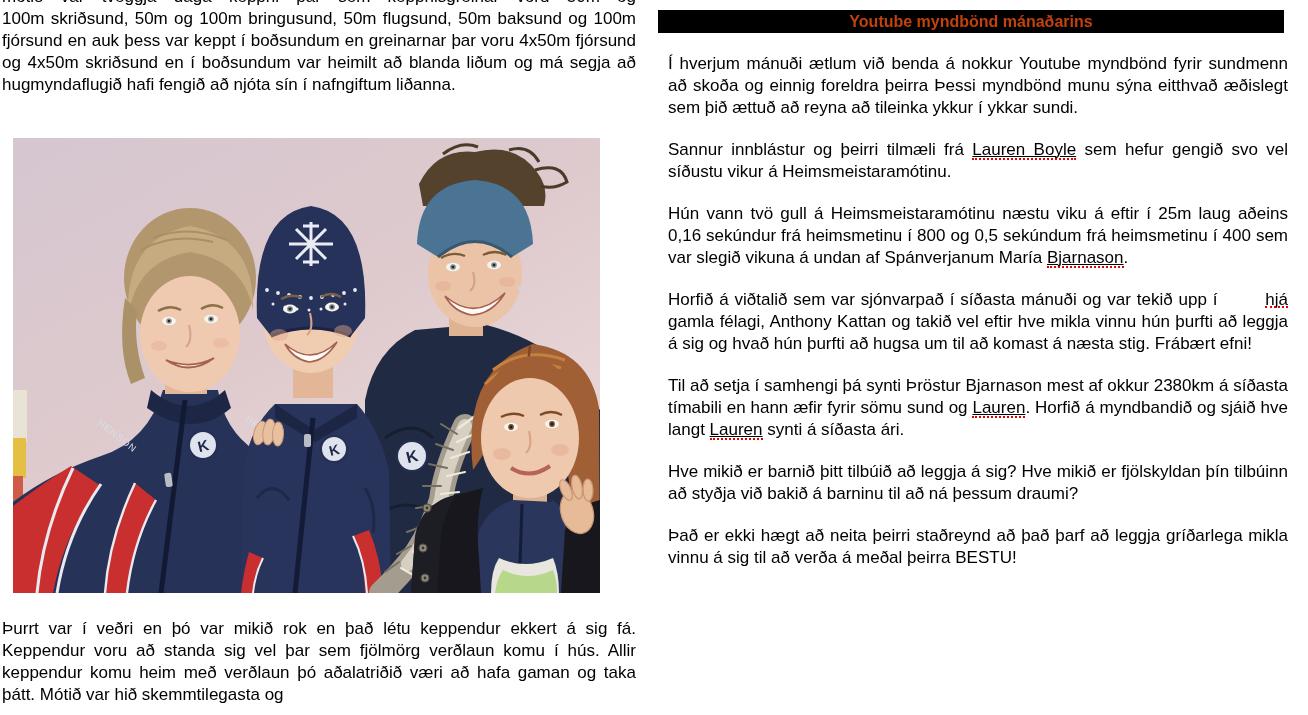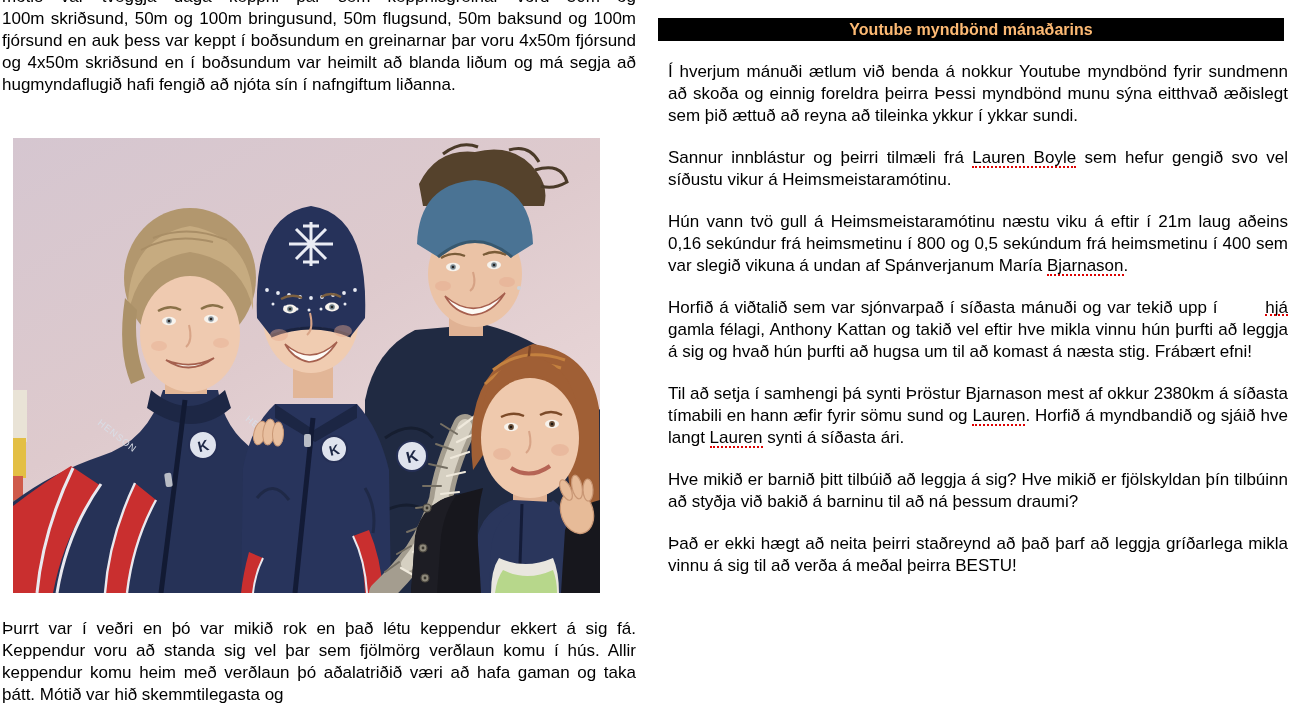--- a/index.html
+++ b/index.html
@@ -12,26 +12,26 @@
   .clip-line{font-size:17px;line-height:22px;text-align:justify;text-align-last:justify;
              white-space:nowrap;overflow:hidden;}
 
   .col-left-top{position:absolute;left:2px;top:-14px;width:634px;}
   .col-left-bottom{position:absolute;left:2px;top:618px;width:634px;}
 
   .photo-wrap{position:absolute;left:13px;top:138px;width:587px;height:455px;}
   .photo-wrap svg{display:block;width:100%;height:100%;}
 
   .col-right{position:absolute;left:658px;top:10px;width:630px;}
-  .yt-header{background:#000;color:#fdba74;width:626px;height:23px;line-height:23px;
-             text-align:center;font-weight:bold;font-size:16px;margin-top:8px;}
+  .yt-header{background:#000;color:#c2410c;width:626px;height:23px;line-height:23px;
+             text-align:center;font-weight:bold;font-size:16px;}
   .col-right .para{margin:20px 0 0 10px;width:620px;}
 
   
-  .u-sq{position:relative;text-decoration-thickness:1px;}
+  .u-sq{position:relative;text-decoration:underline;text-decoration-thickness:1px;}
   .u-sq::after{content:"";position:absolute;left:0;right:0;bottom:-1px;height:0;
                border-bottom:2px dotted #dd0000;}
   .sq{position:relative;margin-left:42px;}
   .sq::after{content:"";position:absolute;left:0;right:0;bottom:1px;height:0;
              border-bottom:2px dotted #dd0000;}
 </style>
 </head>
 <body>
 
 <div class="page">
@@ -265,20 +265,20 @@
   <div class="col-left-bottom">
     <p class="para">Þurrt var í veðri en þó var mikið rok en það létu keppendur ekkert á sig fá. Keppendur voru að standa sig vel þar sem fjölmörg verðlaun komu í hús. Allir keppendur komu heim með verðlaun þó aðalatriðið væri að hafa gaman og taka þátt. Mótið var hið skemmtilegasta og</p>
   </div>
 
   <div class="col-right">
     <div class="yt-header">
       <span>Youtube myndbönd mánaðarins</span>
     </div>
     <p class="para"><span>Í hverjum mánuði ætlum við benda á nokkur Youtube myndbönd fyrir sundmenn að skoða og einnig foreldra þeirra Þessi myndbönd munu sýna eitthvað æðislegt sem þið ættuð að reyna að tileinka ykkur í ykkar sundi.</span></p>
     <p class="para"><span>Sannur innblástur og þeirri tilmæli frá </span><span class="u-sq">Lauren Boyle</span><span> sem hefur gengið svo vel síðustu vikur á Heimsmeistaramótinu.</span></p>
-    <p class="para"><span>Hún vann tvö gull á Heimsmeistaramótinu næstu viku á eftir í 21m laug aðeins 0,16 sekúndur frá heimsmetinu í 800 og 0,5 sekúndum frá heimsmetinu í 400 sem var slegið vikuna á undan af Spánverjanum María </span><span class="u-sq">Bjarnason</span><span>.</span></p>
+    <p class="para"><span>Hún vann tvö gull á Heimsmeistaramótinu næstu viku á eftir í 25m laug aðeins 0,16 sekúndur frá heimsmetinu í 800 og 0,5 sekúndum frá heimsmetinu í 400 sem var slegið vikuna á undan af Spánverjanum María </span><span class="u-sq">Bjarnason</span><span>.</span></p>
     <p class="para"><span>Horfið á viðtalið sem var sjónvarpað í síðasta mánuði og var tekið upp í </span><span class="sq">hjá</span><span> gamla félagi, Anthony Kattan og takið vel eftir hve mikla vinnu hún þurfti að leggja á sig og hvað hún þurfti að hugsa um til að komast á næsta stig. Frábært efni!</span></p>
     <p class="para"><span>Til að setja í samhengi þá synti Þröstur Bjarnason mest af okkur 2380km á síðasta tímabili en hann æfir fyrir sömu sund og </span><span class="u-sq">Lauren</span><span>. Horfið á myndbandið og sjáið hve langt </span><span class="u-sq">Lauren</span><span> synti á síðasta ári.</span></p>
     <p class="para"><span>Hve mikið er barnið þitt tilbúið að leggja á sig? Hve mikið er fjölskyldan þín tilbúinn að styðja við bakið á barninu til að ná þessum draumi?</span></p>
     <p class="para"><span>Það er ekki hægt að neita þeirri staðreynd að það þarf að leggja gríðarlega mikla vinnu á sig til að verða á meðal þeirra BESTU!</span></p>
   </div>
 
 </div>
 
 </body></html>

